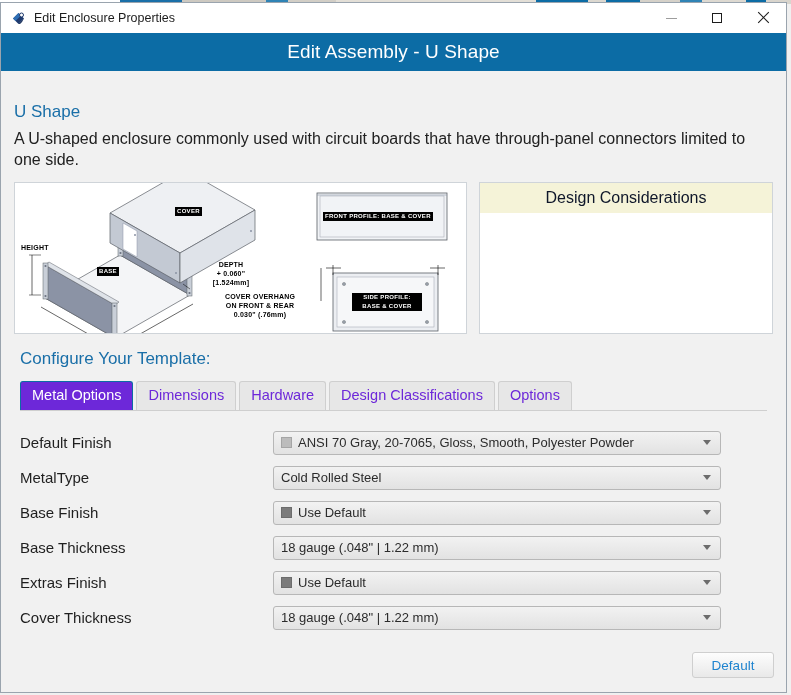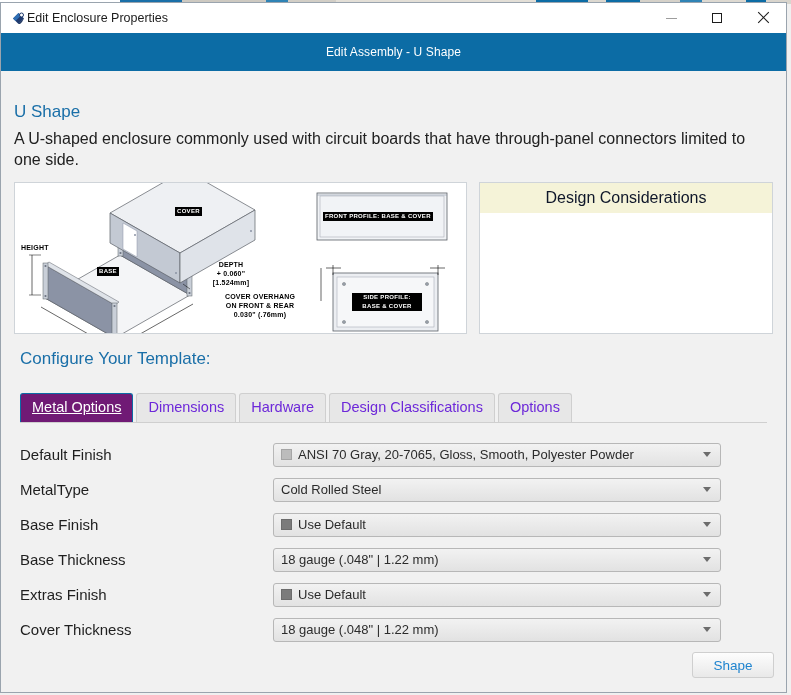--- a/index.html
+++ b/index.html
@@ -47,20 +47,21 @@
     background: #ffffff;
     display: flex;
     align-items: center;
     flex: 0 0 auto;
     position: relative;
   }
   .titlebar-left {
     display: flex;
     align-items: center;
     padding-left: 9px;
+    gap: 7px;
   }
   .app-icon {
     width: 17px; height: 17px;
     position: relative;
     flex: 0 0 auto;
   }
   .titlebar-text {
     font-size: 12.5px;
     color: #1c1c1c;
     white-space: nowrap;
@@ -101,21 +102,21 @@
   .banner {
     background: #0c6ca5;
     height: 38px;
     flex: 0 0 auto;
     display: flex;
     align-items: center;
     justify-content: center;
   }
   .banner-title {
     color: #ffffff;
-    font-size: 12px;
+    font-size: 19px;
     letter-spacing: 0.1px;
   }
 
   
   .content {
     flex: 1 1 auto;
     background: #f1f1f1;
     padding: 16px 13px;
     box-sizing: border-box;
     position: relative;
@@ -166,21 +167,21 @@
     font-size: 16px;
     color: #0f172a;
     flex: 0 0 auto;
   }
   .cons-body { flex: 1 1 auto; background: #fff; }
 
   
   .configure-title {
     color: #1a6fa8;
     font-size: 17px;
-    margin: 15px 0 24px 6px;
+    margin: 15px 0 12px 6px;
   }
 
   .tabs {
     display: flex;
     align-items: flex-end;
     margin-left: 6px;
     gap: 3px;
     position: relative;
     z-index: 2;
   }
@@ -189,24 +190,23 @@
     border: 1px solid #cfcfcf;
     border-bottom: none;
     border-radius: 3px 3px 0 0;
     padding: 5px 11px 6px 11px;
     font-size: 14.5px;
     color: #6d28d9;
     cursor: default;
     line-height: 17px;
   }
   .tab.active {
-    background: #701a75;
+    background: #6d28d9;
     border-color: #0c6ca5;
     color: #ffffff;
-    text-decoration: underline;
   }
   .tab-underline {
     height: 1px;
     background: #cfcfcf;
     margin: 0 6px;
     position: relative;
     top: 0;
   }
 
   
@@ -531,17 +531,17 @@
         <div class="form-label">Cover Thickness</div>
         <div class="combo">
           <span class="combo-text">18 gauge (.048" | 1.22 mm)</span>
           <span class="combo-arrow"></span>
         </div>
       </div>
 
     </div>
 
     <div class="footer">
-      <button class="btn-cancel">Shape</button>
+      <button class="btn-cancel">Default</button>
     </div>
 
   </div>
 </div>
 
 </body></html>

